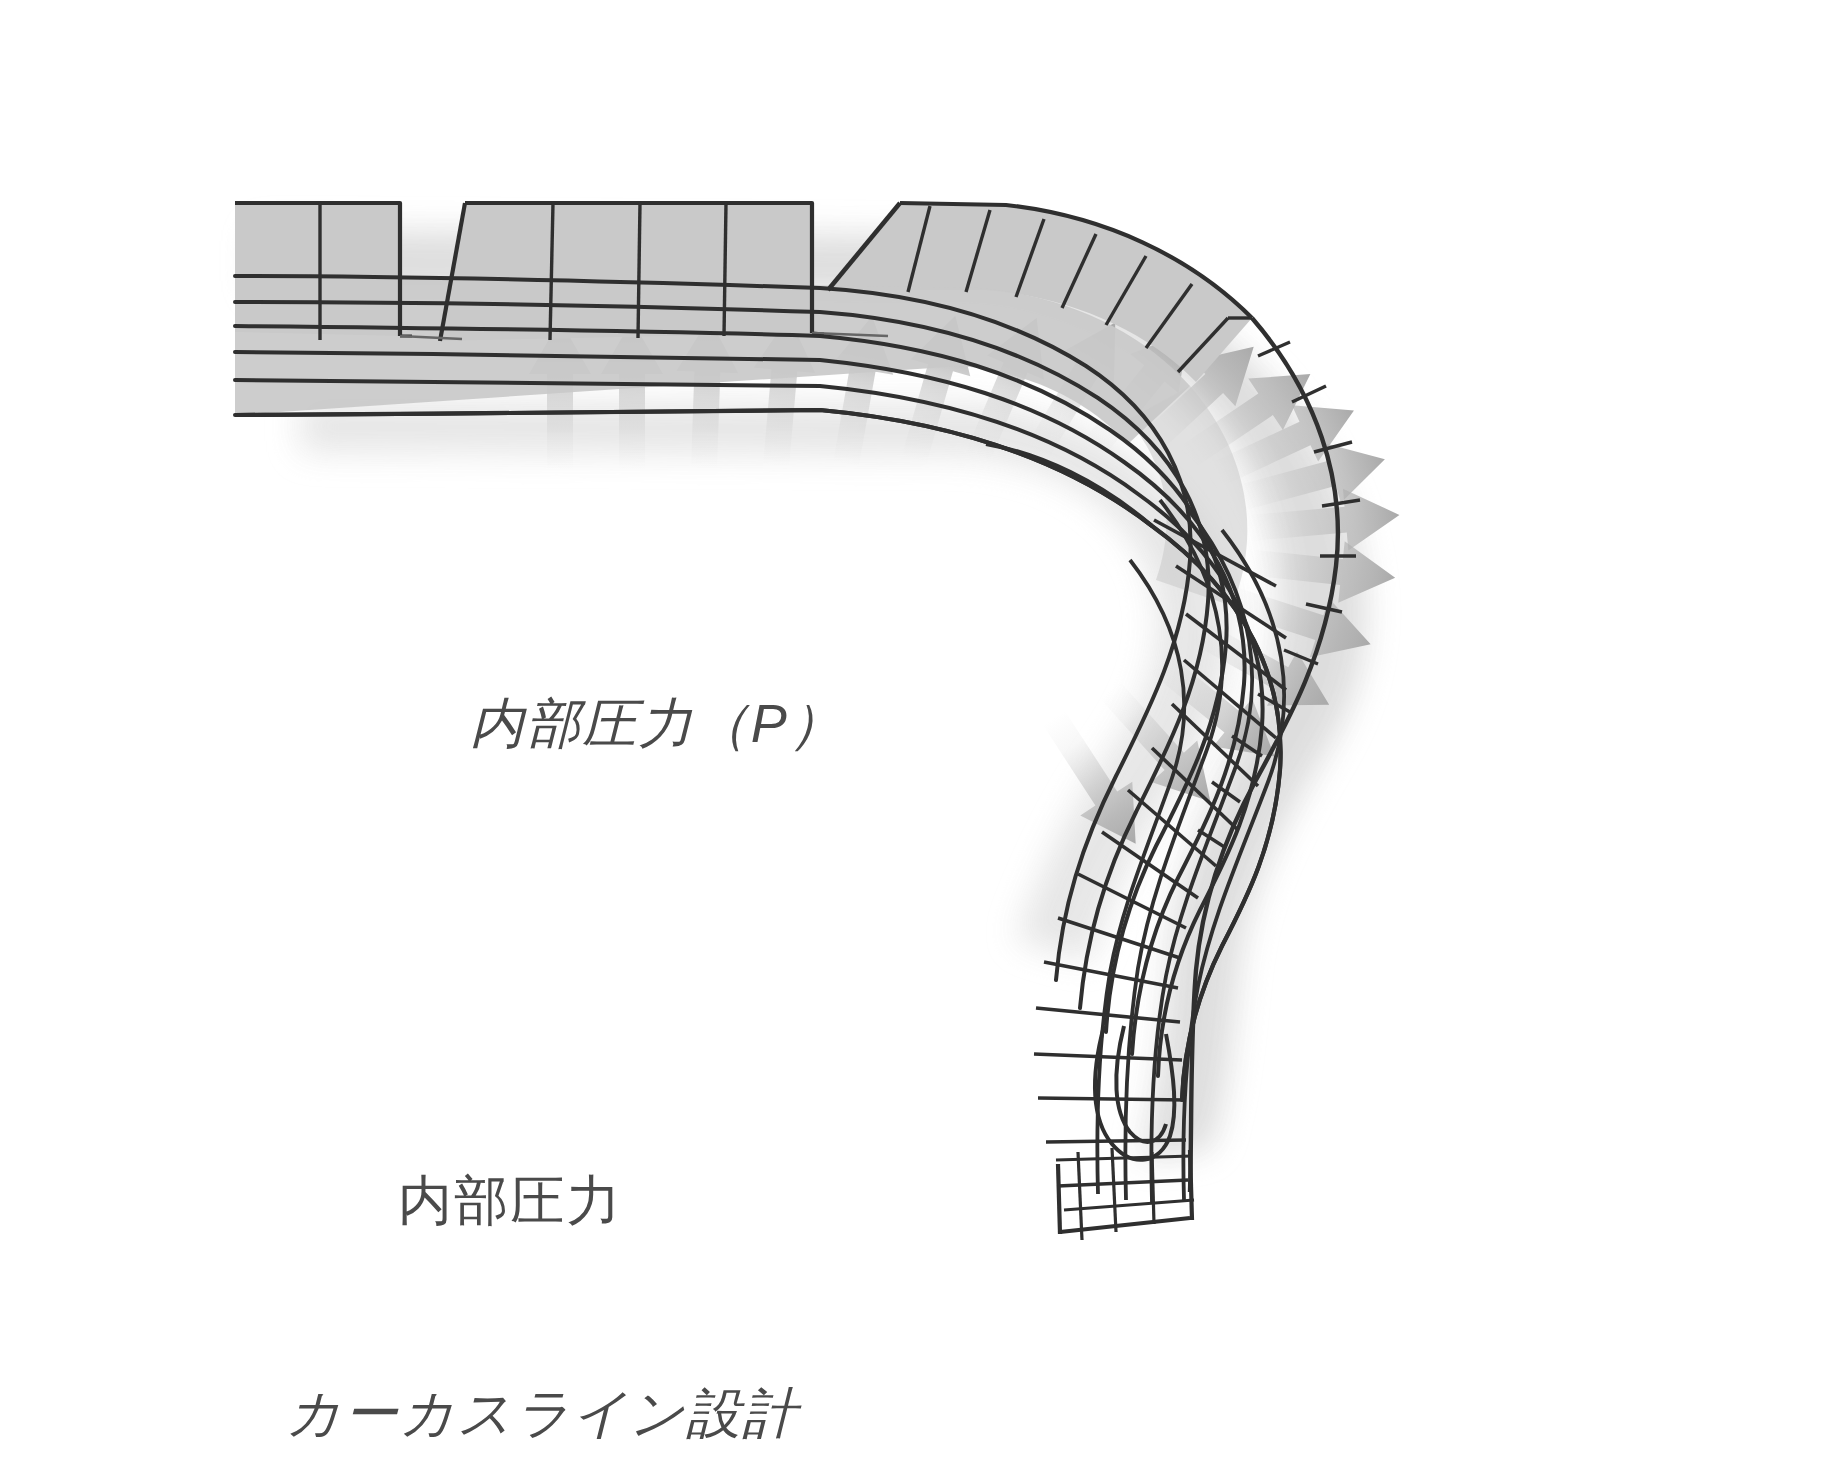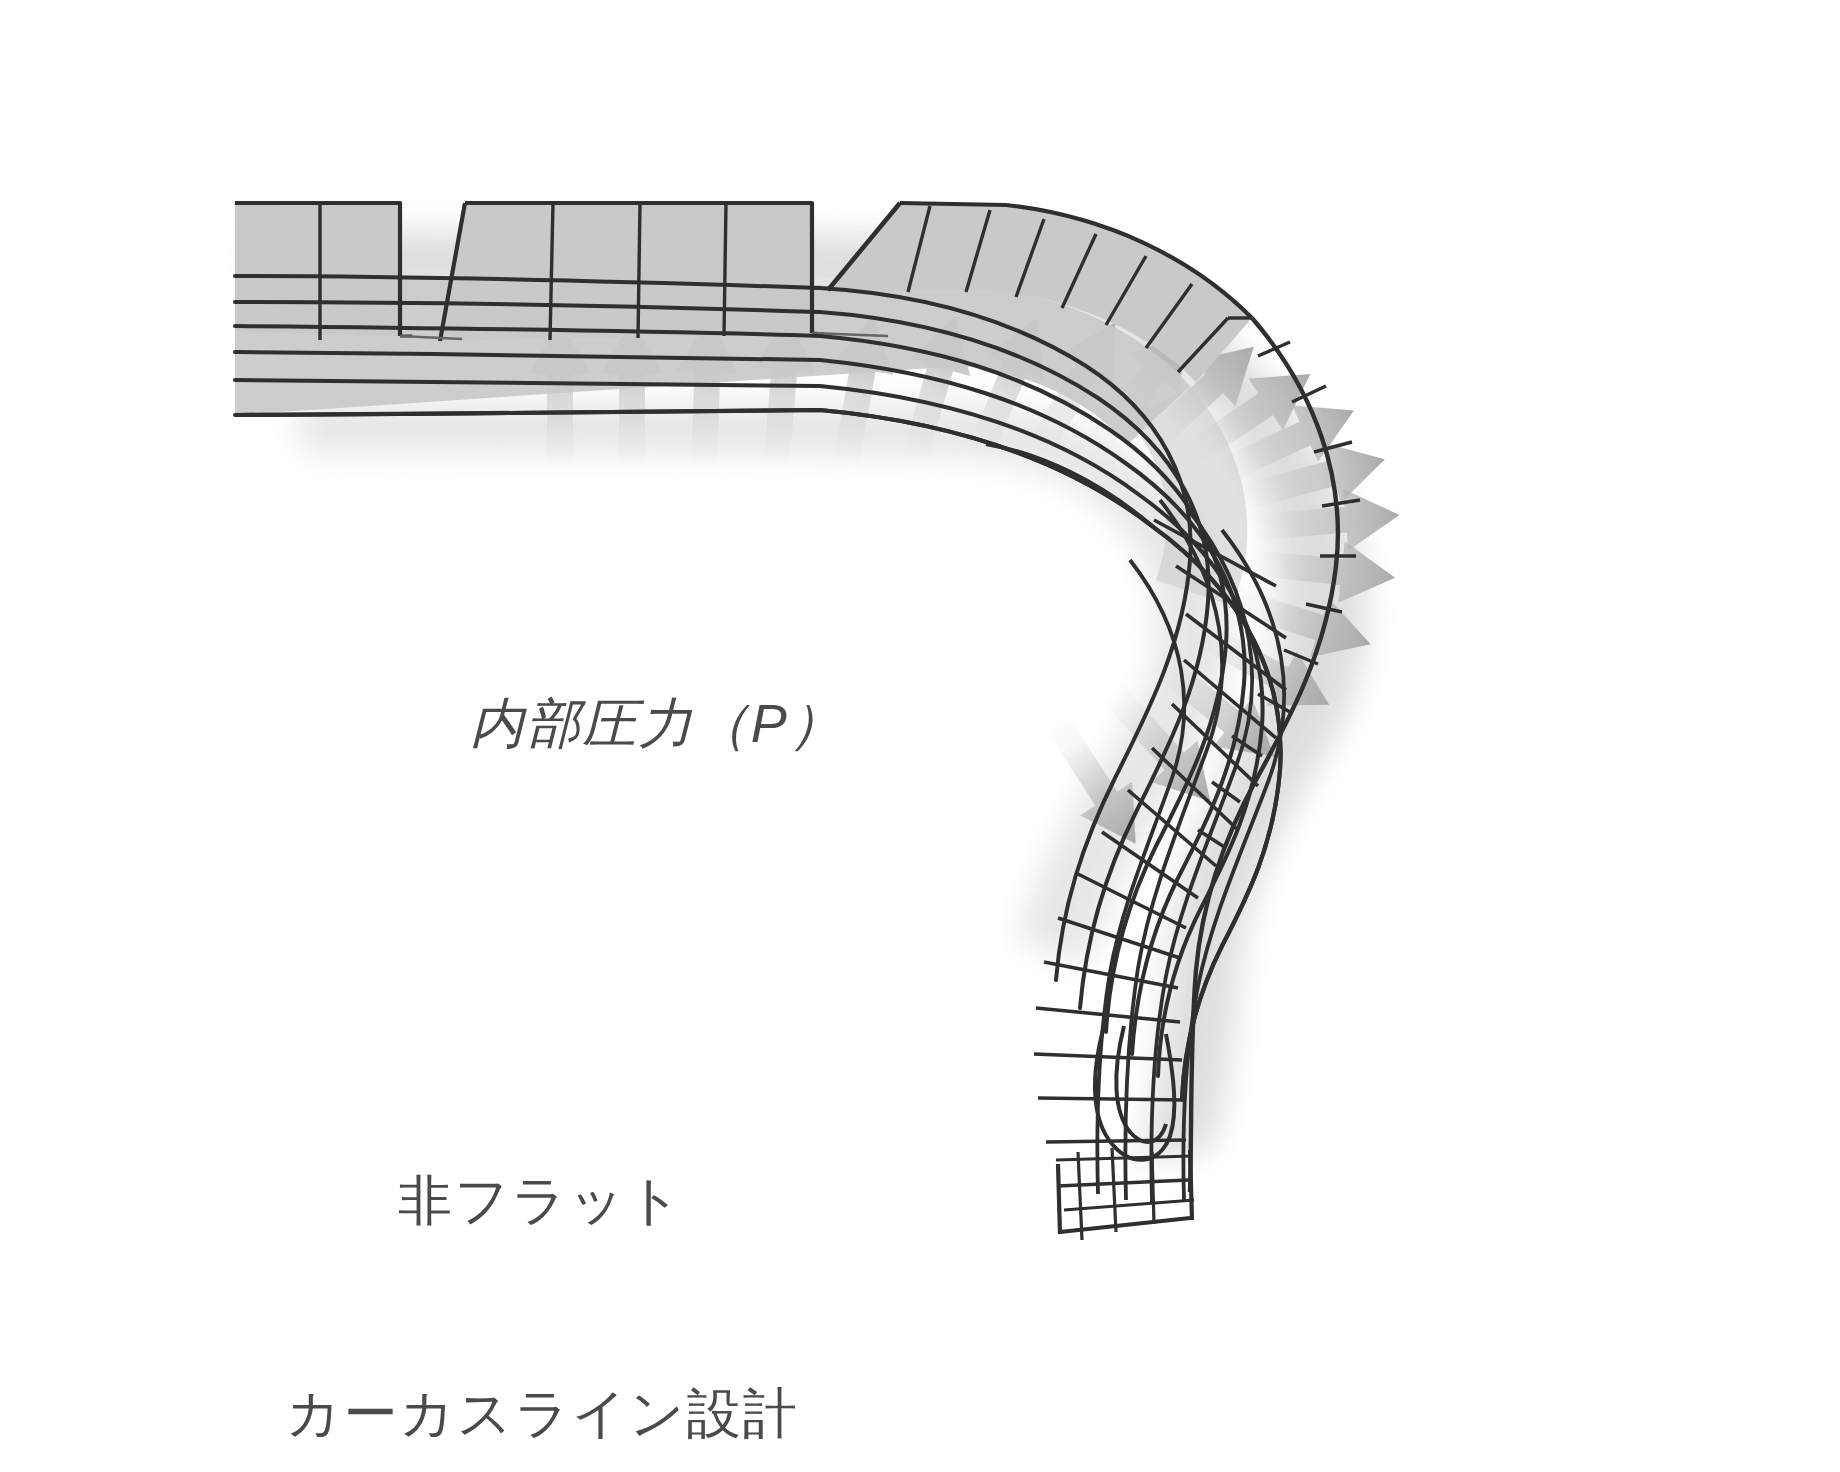--- a/index.html
+++ b/index.html
@@ -4,21 +4,21 @@
 <style>
   html,body{margin:0;padding:0;background:#ffffff;}
   body{width:1840px;height:1472px;overflow:hidden;
        font-family:"Liberation Sans","DejaVu Sans",sans-serif;}
   #stage{position:relative;width:1840px;height:1472px;background:#ffffff;}
   svg.layer{position:absolute;left:0;top:0;width:1840px;height:1472px;display:block;}
   .lbl{position:absolute;color:#4a4a4a;font-weight:400;letter-spacing:0.04em;
        white-space:pre;line-height:1.32;}
   #label-pressure{left:470px;top:688px;font-size:54px;font-style:italic;}
   #label-design{left:286px;top:1022px;font-size:54px;text-align:left;}
-  #label-design .l2{display:block;}
+  #label-design .l2{display:block;font-style:italic;}
   #label-design .l1{display:block;padding-left:112px;}
 </style>
 </head>
 <body>
 
 <div id="stage">
 
   <svg class="layer" viewBox="0 0 1840 1472">
     <defs>
       <filter id="softblur" x="-40%" y="-40%" width="180%" height="180%">
@@ -283,17 +283,17 @@
     <g fill="none" stroke="#2f2f2f" stroke-width="4.2">
       <path d="M 1060 1232 L 1190 1218"></path>
       <path d="M 1058 1164 L 1060 1234"></path>
       <path d="M 1190 1150 L 1192 1220"></path>
     </g>
   </svg>
 
   <div class="lbl" id="label-pressure">内部圧力（P）</div>
 
   <div class="lbl" id="label-design">
-    <span class="l1">非フラット</span>
+    <span class="l1">内部圧力</span>
     <span class="l2">カーカスライン設計</span>
   </div>
 
 </div>
 
 </body></html>

